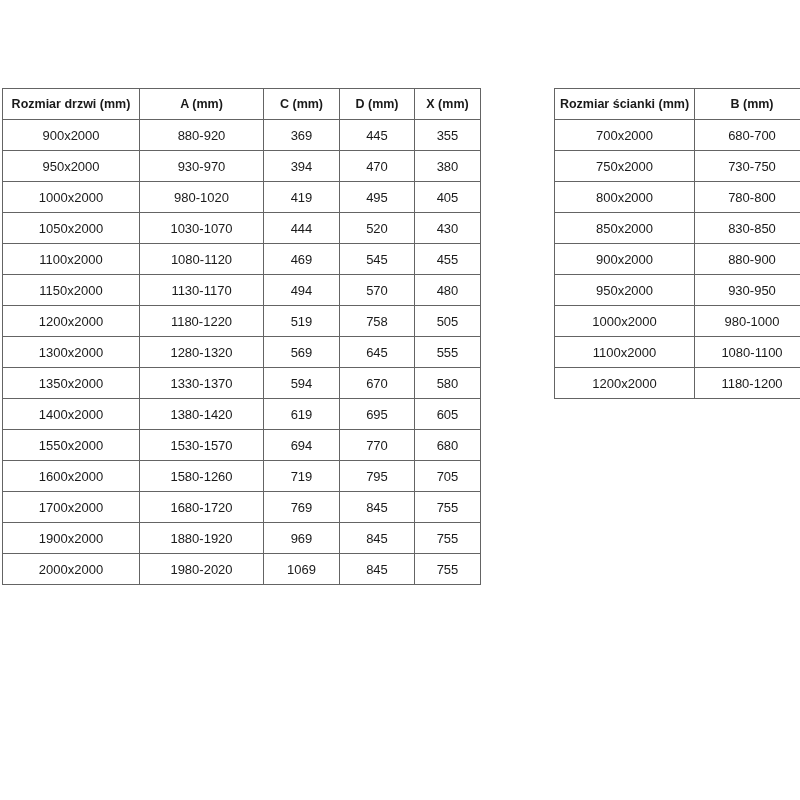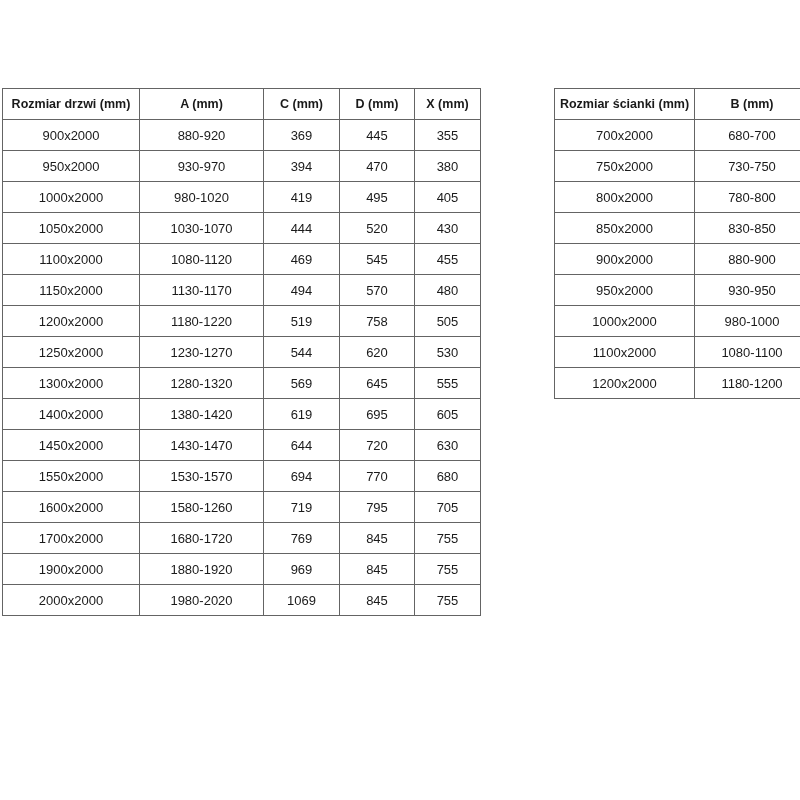--- a/index.html
+++ b/index.html
@@ -119,48 +119,41 @@
           <td>480</td>
         </tr>
         <tr>
           <td>1200x2000</td>
           <td>1180-1220</td>
           <td>519</td>
           <td>758</td>
           <td>505</td>
         </tr>
         <tr>
-          <td>1250x2000</td>
-          <td>1230-1270</td>
-          <td>544</td>
-          <td>620</td>
-          <td>530</td>
-        </tr>
-        <tr>
           <td>1300x2000</td>
           <td>1280-1320</td>
           <td>569</td>
           <td>645</td>
           <td>555</td>
         </tr>
         <tr>
+          <td>1350x2000</td>
+          <td>1330-1370</td>
+          <td>594</td>
+          <td>670</td>
+          <td>580</td>
+        </tr>
+        <tr>
           <td>1400x2000</td>
           <td>1380-1420</td>
           <td>619</td>
           <td>695</td>
           <td>605</td>
         </tr>
         <tr>
-          <td>1450x2000</td>
-          <td>1430-1470</td>
-          <td>644</td>
-          <td>720</td>
-          <td>630</td>
-        </tr>
-        <tr>
           <td>1550x2000</td>
           <td>1530-1570</td>
           <td>694</td>
           <td>770</td>
           <td>680</td>
         </tr>
         <tr>
           <td>1600x2000</td>
           <td>1580-1260</td>
           <td>719</td>

